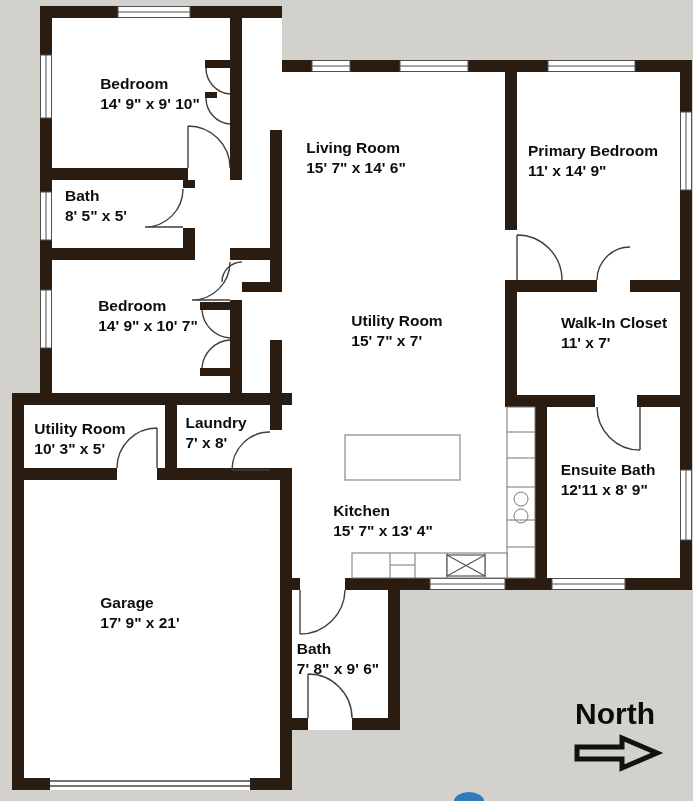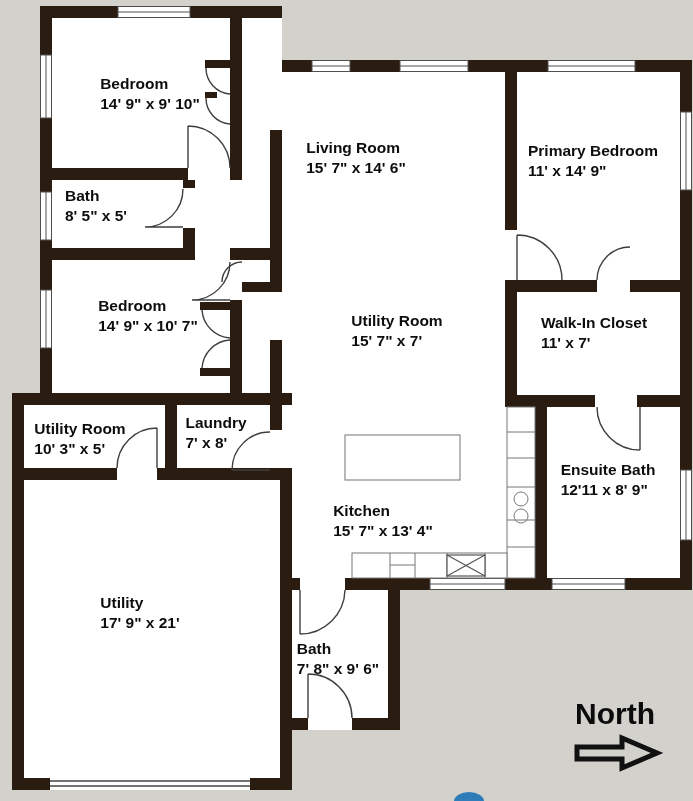--- a/index.html
+++ b/index.html
@@ -205,21 +205,21 @@
     <span>14' 9" x 10' 7"</span>
   </div>
   <div class="room-label" style="left:356px;top:138px">
     <span>Living Room</span>
     <span>15' 7" x 14' 6"</span>
   </div>
   <div class="room-label" style="left:593px;top:141px">
     <span>Primary Bedroom</span>
     <span>11' x 14' 9"</span>
   </div>
-  <div class="room-label" style="left:594px;top:313px">
+  <div class="room-label" style="left:614px;top:313px">
     <span>Walk-In Closet</span>
     <span>11' x 7'</span>
   </div>
   <div class="room-label" style="left:397px;top:311px">
     <span>Utility Room</span>
     <span>15' 7" x 7'</span>
   </div>
   <div class="room-label" style="left:80px;top:419px">
     <span>Utility Room</span>
     <span>10' 3" x 5'</span>
@@ -230,20 +230,20 @@
   </div>
   <div class="room-label" style="left:383px;top:501px">
     <span>Kitchen</span>
     <span>15' 7" x 13' 4"</span>
   </div>
   <div class="room-label" style="left:608px;top:460px">
     <span>Ensuite Bath</span>
     <span>12'11 x 8' 9"</span>
   </div>
   <div class="room-label" style="left:140px;top:593px">
-    <span>Utility</span>
+    <span>Garage</span>
     <span>17' 9" x 21'</span>
   </div>
   <div class="room-label" style="left:338px;top:639px">
     <span>Bath</span>
     <span>7' 8" x 9' 6"</span>
   </div>
 </div>
 
 </body></html>

